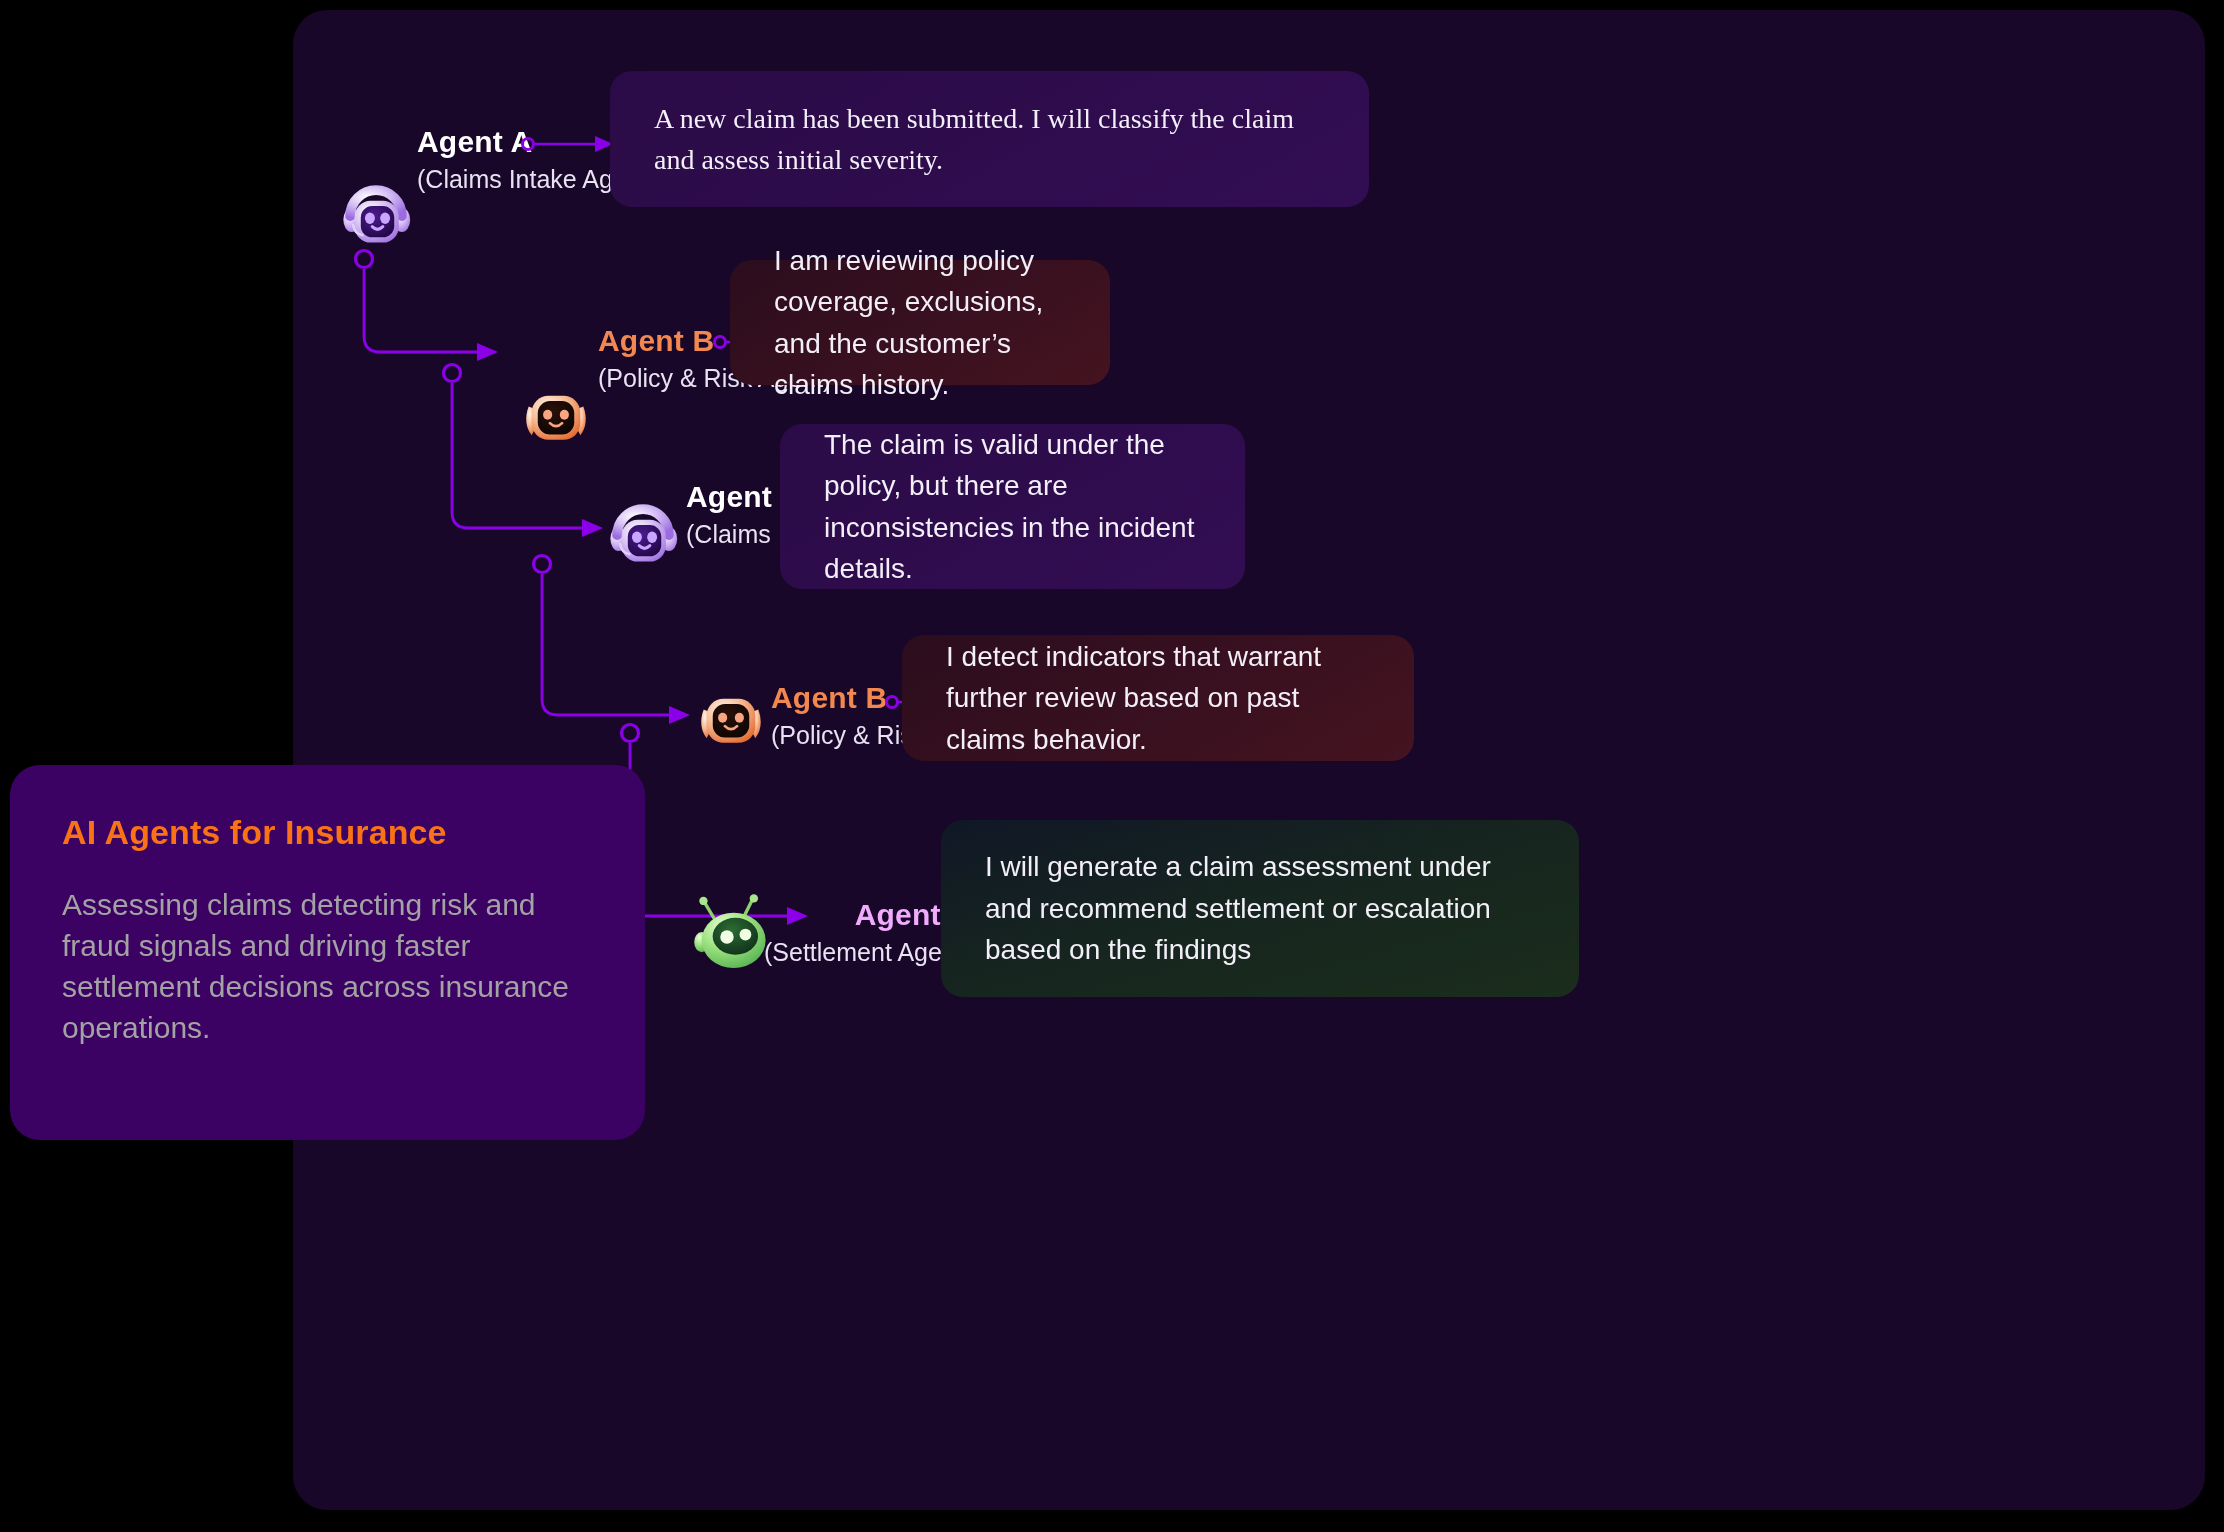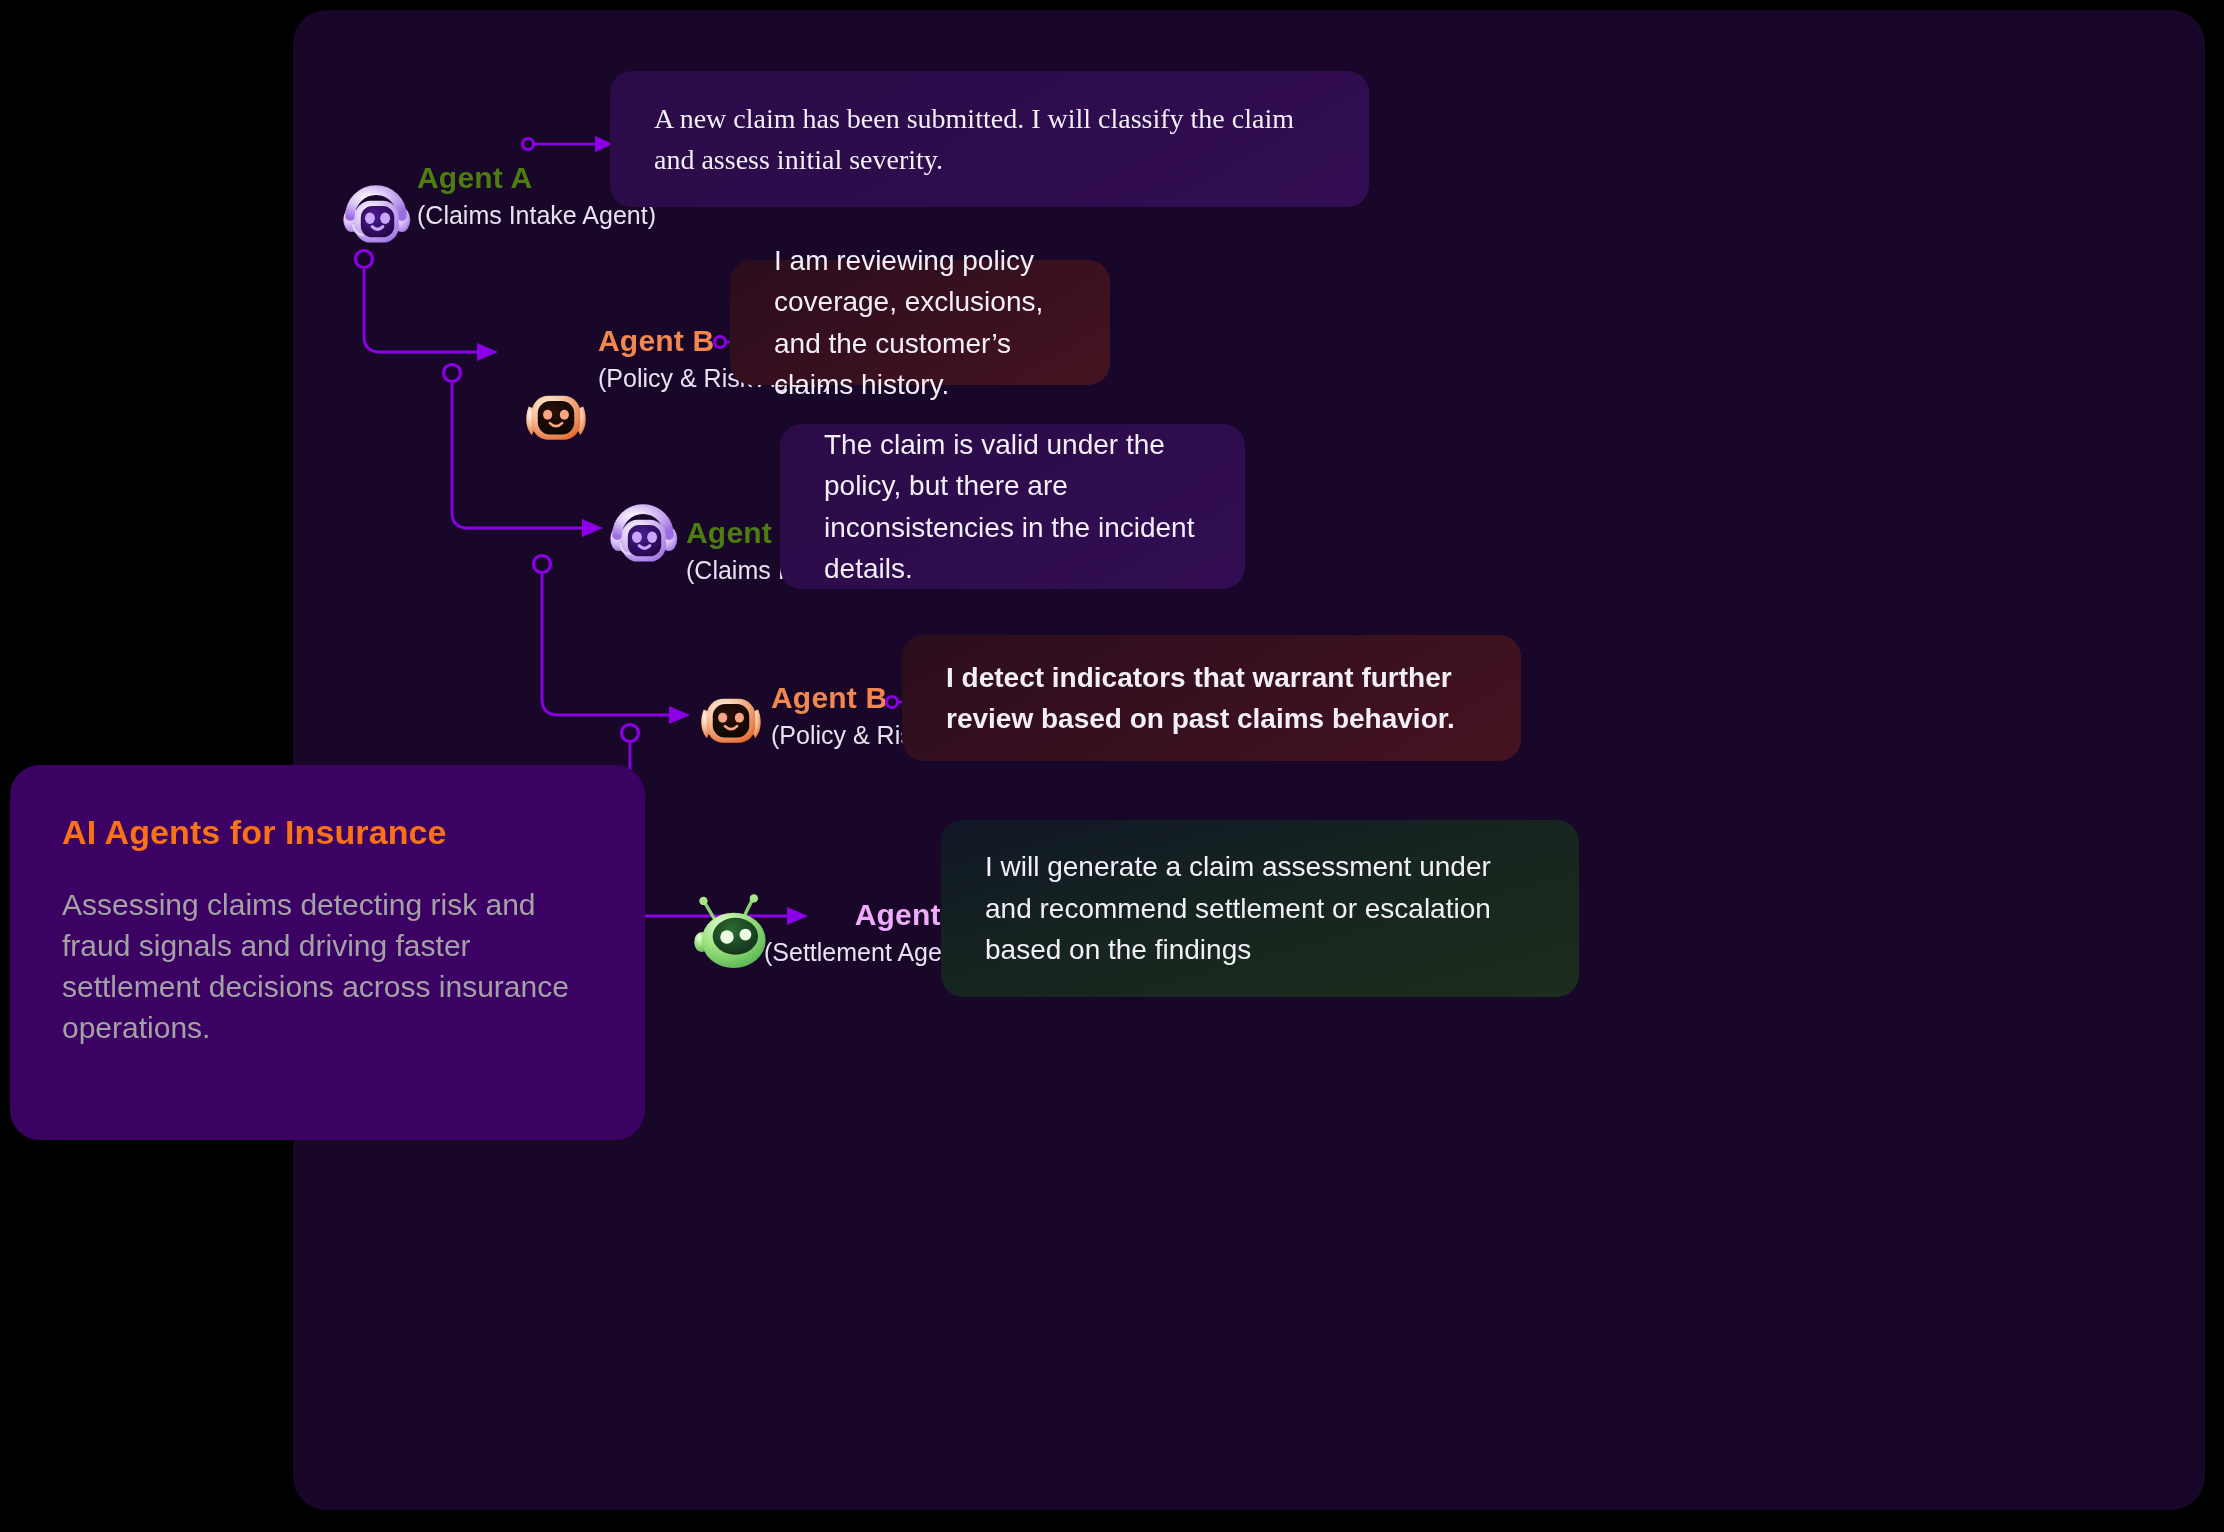--- a/index.html
+++ b/index.html
@@ -54,21 +54,21 @@
   .agent-name {
     font-size:30px; font-weight:700;
     letter-spacing:.2px;
     white-space:nowrap;
   }
   .agent-role {
     font-size:25px; font-weight:400; color:#E8E2F2;
     white-space:nowrap;
     margin-top:6px;
   }
-  .name-purple { color:#4d7c0f;margin-top:36px; }
+  .name-purple { color:#ffffff; }
   .name-orange { color:#F2884F; }
   .name-green  { color:#f0abfc;text-align:right; }
 
   
   .hconn { position:absolute; height:24px; }
   .hconn svg { display:block; overflow:visible; }
 
   
   .elbow { position:absolute; }
   .elbow svg { display:block; overflow:visible; }
@@ -276,21 +276,21 @@
       </div>
 
       <div class="hconn" style="left:592px; top:680px;">
         <svg width="120" height="24" viewBox="0 0 120 24">
           <circle cx="7" cy="12" r="5.5" fill="none" stroke="#8B00E8" stroke-width="3"></circle>
           <line x1="12.5" y1="12" x2="96" y2="12" stroke="#8B00E8" stroke-width="2.6"></line>
           <path d="M94 4 L112 12 L94 20 Z" fill="#8B00E8"></path>
         </svg>
       </div>
 
-      <div class="bubble bubble-maroon" style="left:609px; top:625px; width:619px; height:126px;font-weight:bold;">
+      <div class="bubble bubble-maroon" style="left:609px; top:625px; width:512px; height:126px;">
         <span>I detect indicators that warrant further review based on past claims behavior.</span>
       </div>
 
       <div class="elbow" style="left:326px; top:712px;">
         <svg width="220" height="230" viewBox="0 0 220 230">
           <circle cx="11" cy="11" r="8.5" fill="none" stroke="#8B00E8" stroke-width="3.2"></circle>
           <path d="M11 21 L11 178 Q11 194 27 194 L170 194" stroke="#8B00E8" stroke-width="2.8" fill="none"></path>
           <path d="M168 185 L189 194 L168 203 Z" fill="#8B00E8"></path>
         </svg>
       </div>

